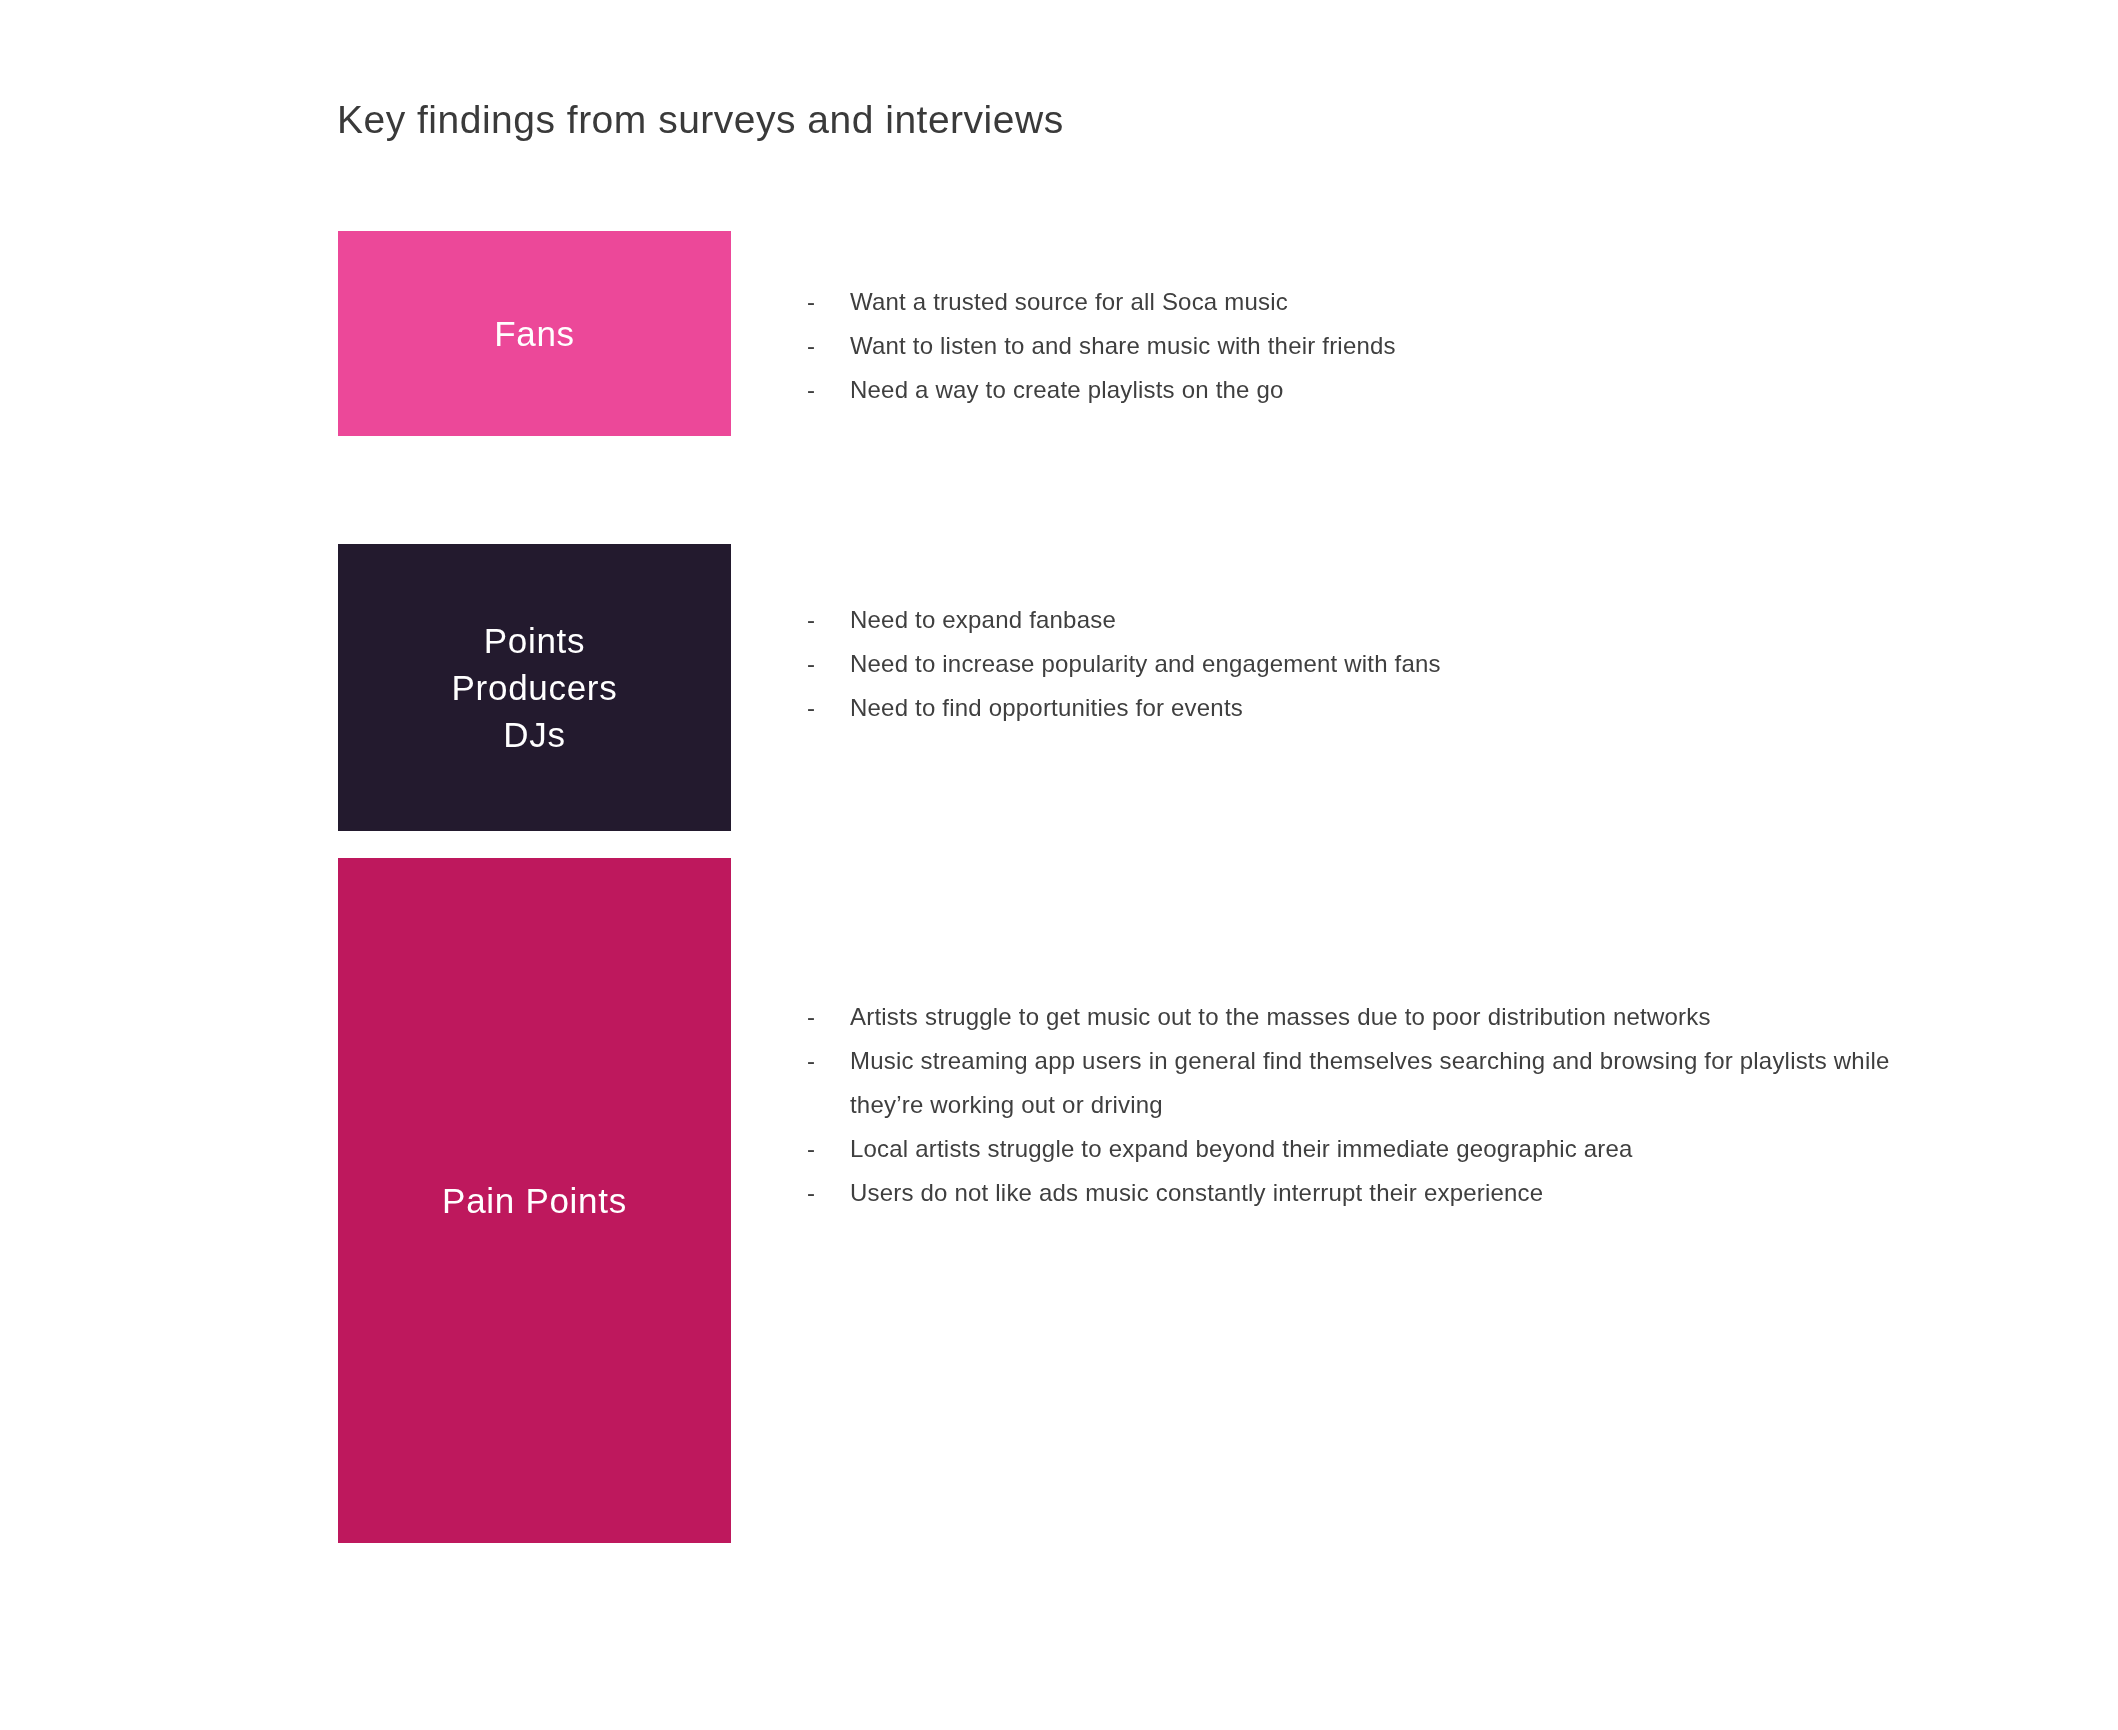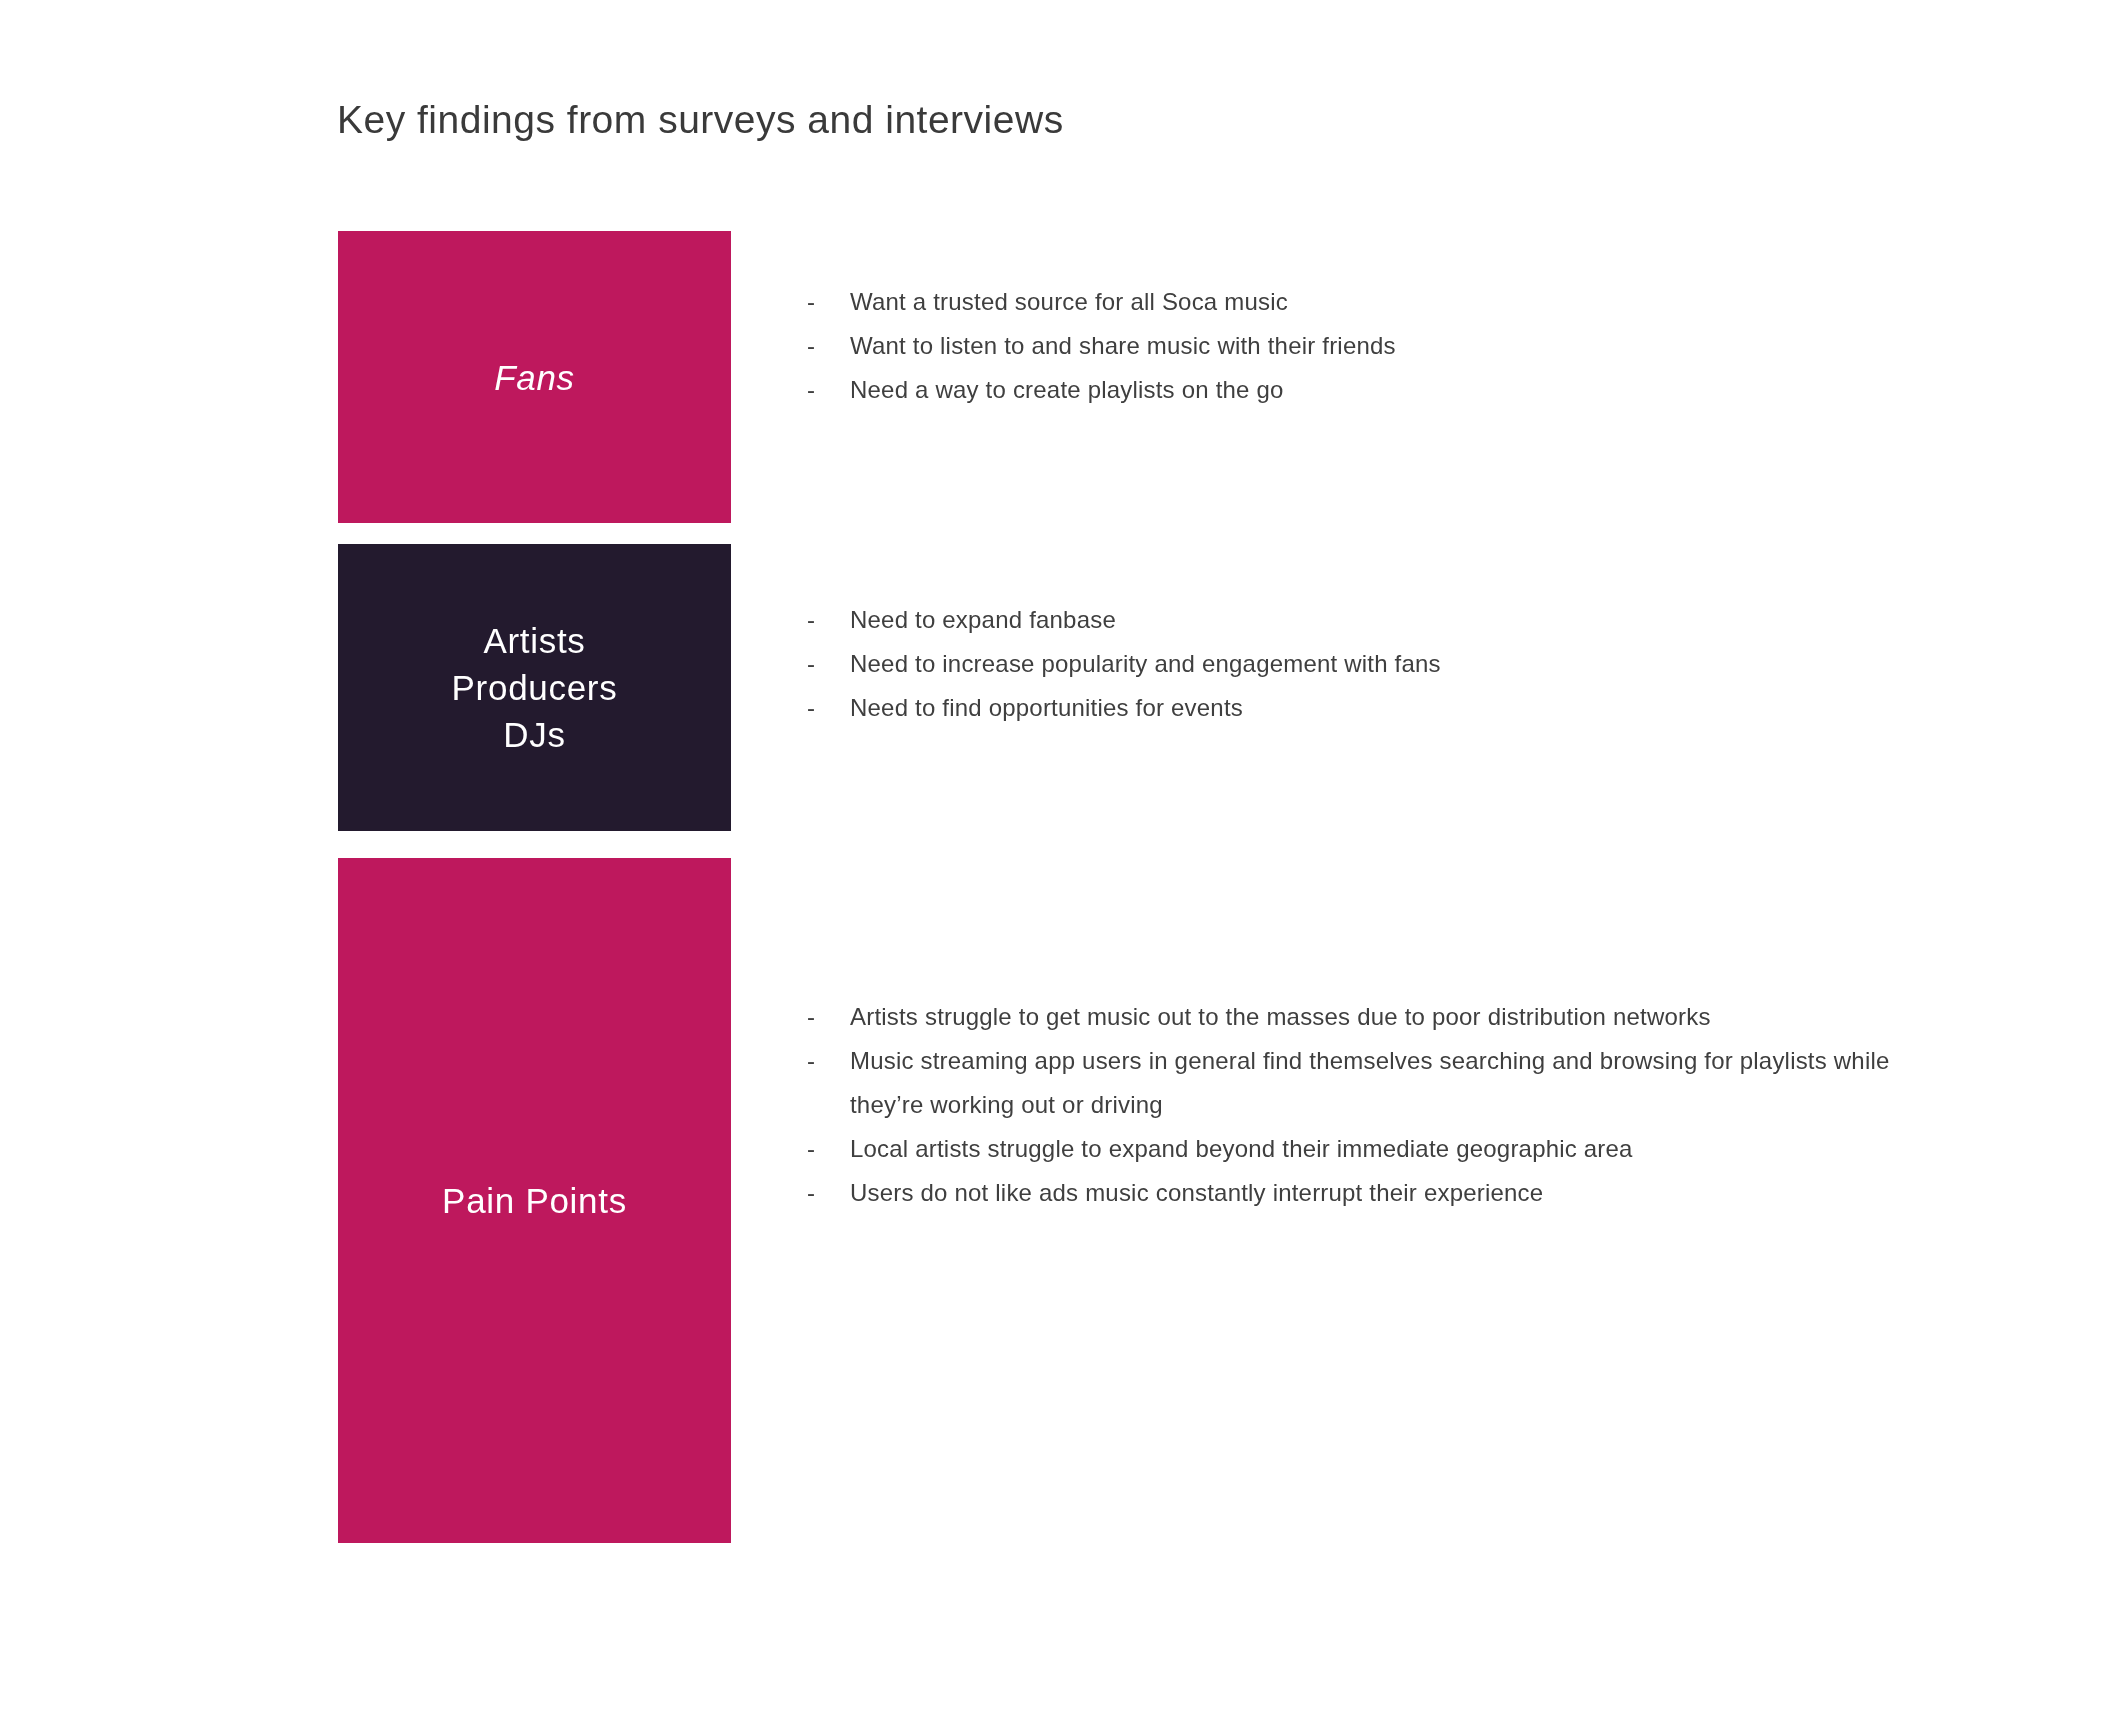--- a/index.html
+++ b/index.html
@@ -62,23 +62,22 @@
     display: inline-block;
     width: 43px;
     text-indent: 0;
   }
 
   
   #block-fans {
     left: 338px;
     top: 231px;
     width: 393px;
-    height: 292px;
-    background: #be185d;
-    font-style: italic;
+    height: 205px;
+    background: #ec4899;
   }
   #bullets-fans {
     left: 807px;
     top: 280px;
     width: 1080px;
   }
 
   
   #block-artists {
     left: 338px;
@@ -117,21 +116,21 @@
 </div>
 
 <div class="bullet-col" id="bullets-fans">
   <span class="bullet-line"><span class="bullet-dash">-</span><span>Want a trusted source for all Soca music</span></span>
   <span class="bullet-line"><span class="bullet-dash">-</span><span>Want to listen to and share music with their friends</span></span>
   <span class="bullet-line"><span class="bullet-dash">-</span><span>Need a way to create playlists on the go</span></span>
 </div>
 
 <div class="cat-block" id="block-artists">
   <div class="cat-label">
-    <span>Artists</span><br>
+    <span>Points</span><br>
     <span>Producers</span><br>
     <span>DJs</span>
   </div>
 </div>
 
 <div class="bullet-col" id="bullets-artists">
   <span class="bullet-line"><span class="bullet-dash">-</span><span>Need to expand fanbase</span></span>
   <span class="bullet-line"><span class="bullet-dash">-</span><span>Need to increase popularity and engagement with fans</span></span>
   <span class="bullet-line"><span class="bullet-dash">-</span><span>Need to find opportunities for events</span></span>
 </div>

